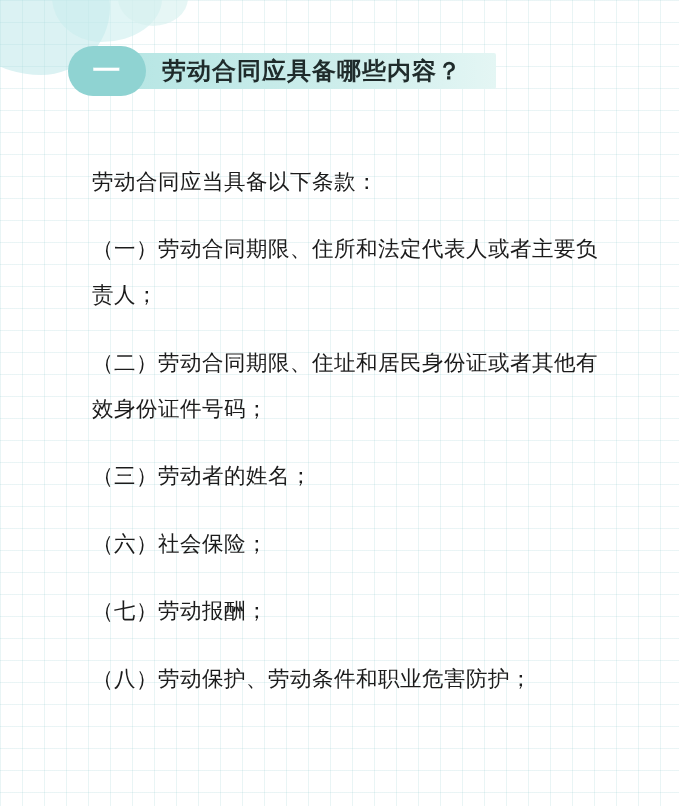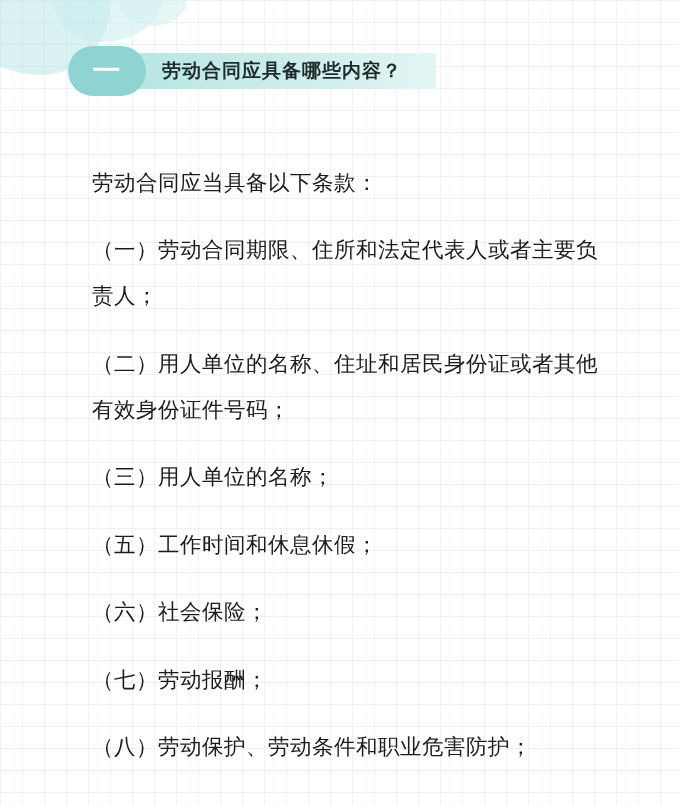--- a/index.html
+++ b/index.html
@@ -81,35 +81,35 @@
     padding: 0 34px 0 34px;
     background: linear-gradient(to right, #b7e6e4 0%, #cfeeec 62%, #e4f6f4 100%);
     display: flex;
     align-items: center;
     border-radius: 2px;
     z-index: 1;
   }
   .title-text {
     font-family: "Liberation Serif", serif;
     font-weight: bold;
-    font-size: 19px;
+    font-size: 24px;
     color: #1f2b2b;
     letter-spacing: 1px;
     white-space: nowrap;
   }
 
   
   .content {
     position: absolute;
     left: 92px;
     top: 138px;
     width: 520px;
   }
   .para {
-    font-family: Liberation Sans, sans-serif;
+    font-family: Liberation Mono, monospace;
     font-size: 21.5px;
     line-height: 46px;
     color: #1b1b1b;
     letter-spacing: 0.5px;
     text-align: left;
     white-space: pre-wrap;
   }
   .para.intro {
     margin-bottom: 0;
   }
@@ -126,22 +126,21 @@
   <div class="header">
     <div class="badge">一</div>
     <div class="title-bar">
       <span class="title-text">劳动合同应具备哪些内容？</span>
     </div>
   </div>
 
   <div class="content">
     <p class="para intro">劳动合同应当具备以下条款：</p>
     <p class="para">（一）劳动合同期限、住所和法定代表人或者主要负责人；</p>
-    <p class="para">（二）用人单位的名称、住址和居民身份证或者其他有效身份证件号码；</p>
-    <p class="para">（三）用人单位的名称；</p>
-    <p class="para">（五）工作时间和休息休假；</p>
+    <p class="para">（二）劳动合同期限、住址和居民身份证或者其他有效身份证件号码；</p>
+    <p class="para">（三）劳动者的姓名；</p>
     <p class="para">（六）社会保险；</p>
     <p class="para">（七）劳动报酬；</p>
     <p class="para">（八）劳动保护、劳动条件和职业危害防护；</p>
 
   </div>
 
 </div>
 
 </body></html>

